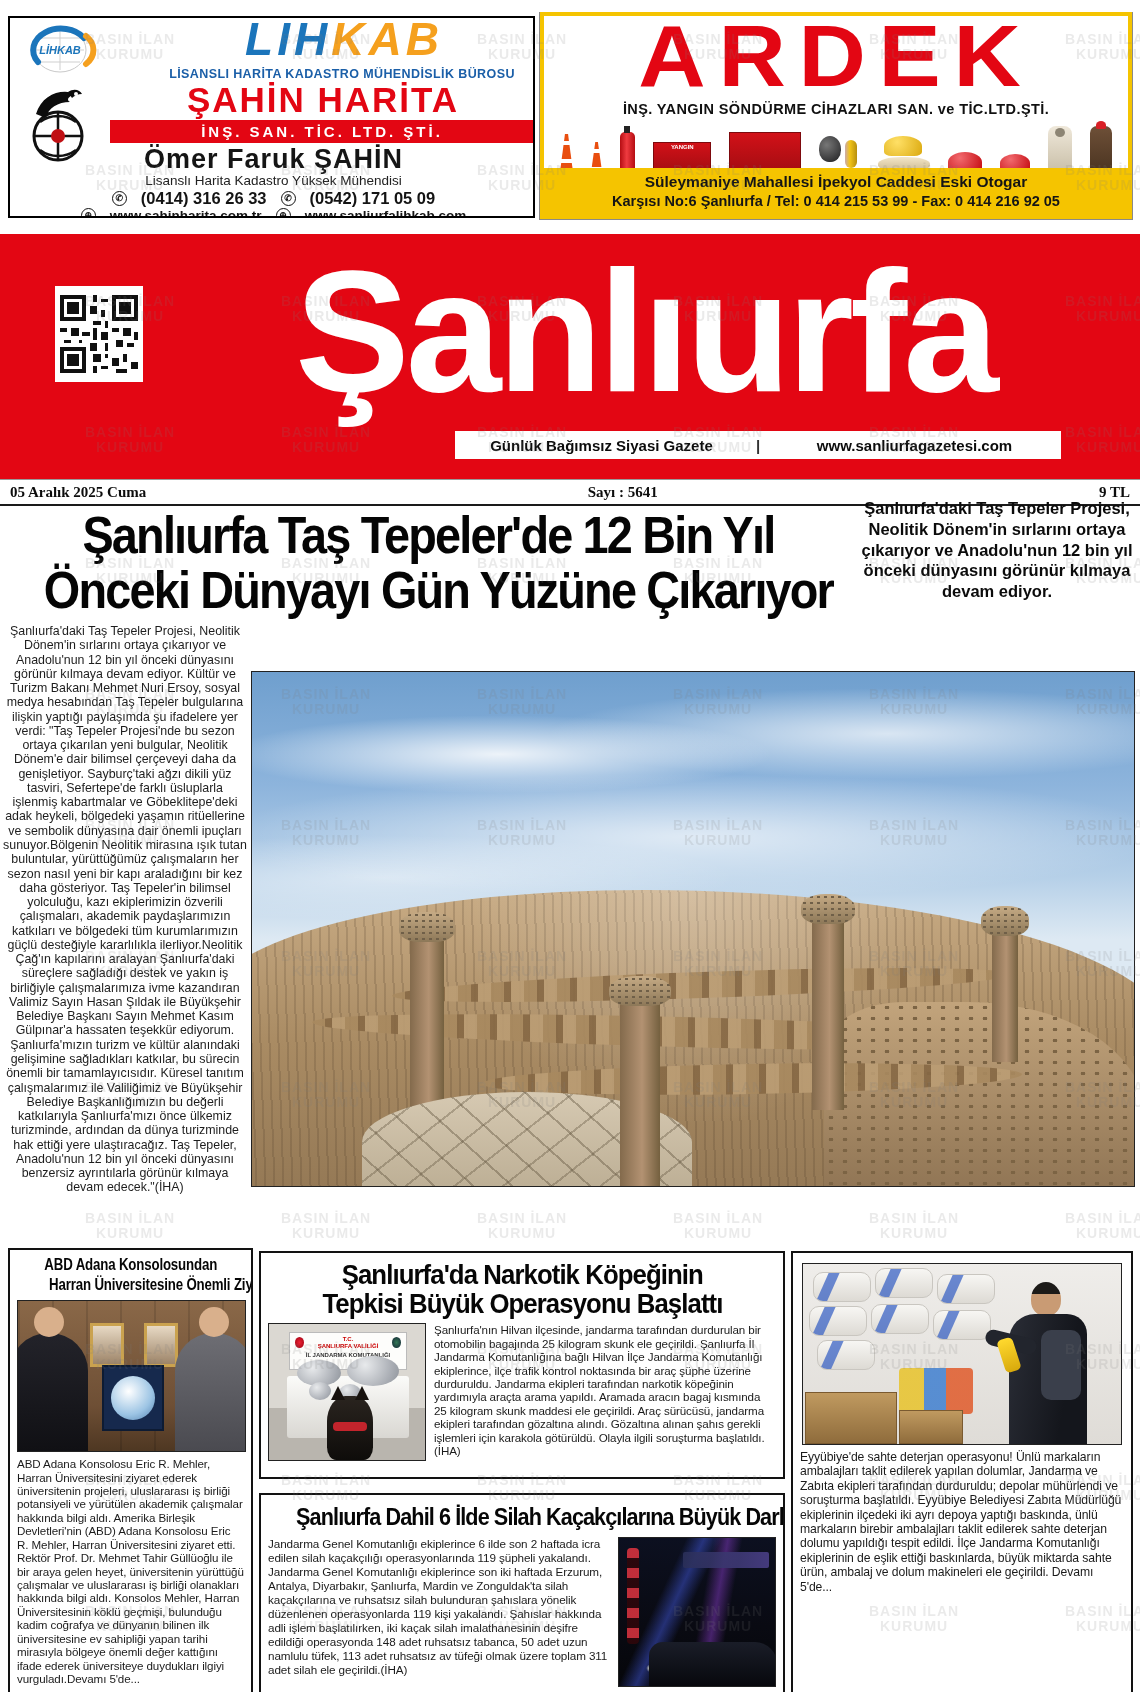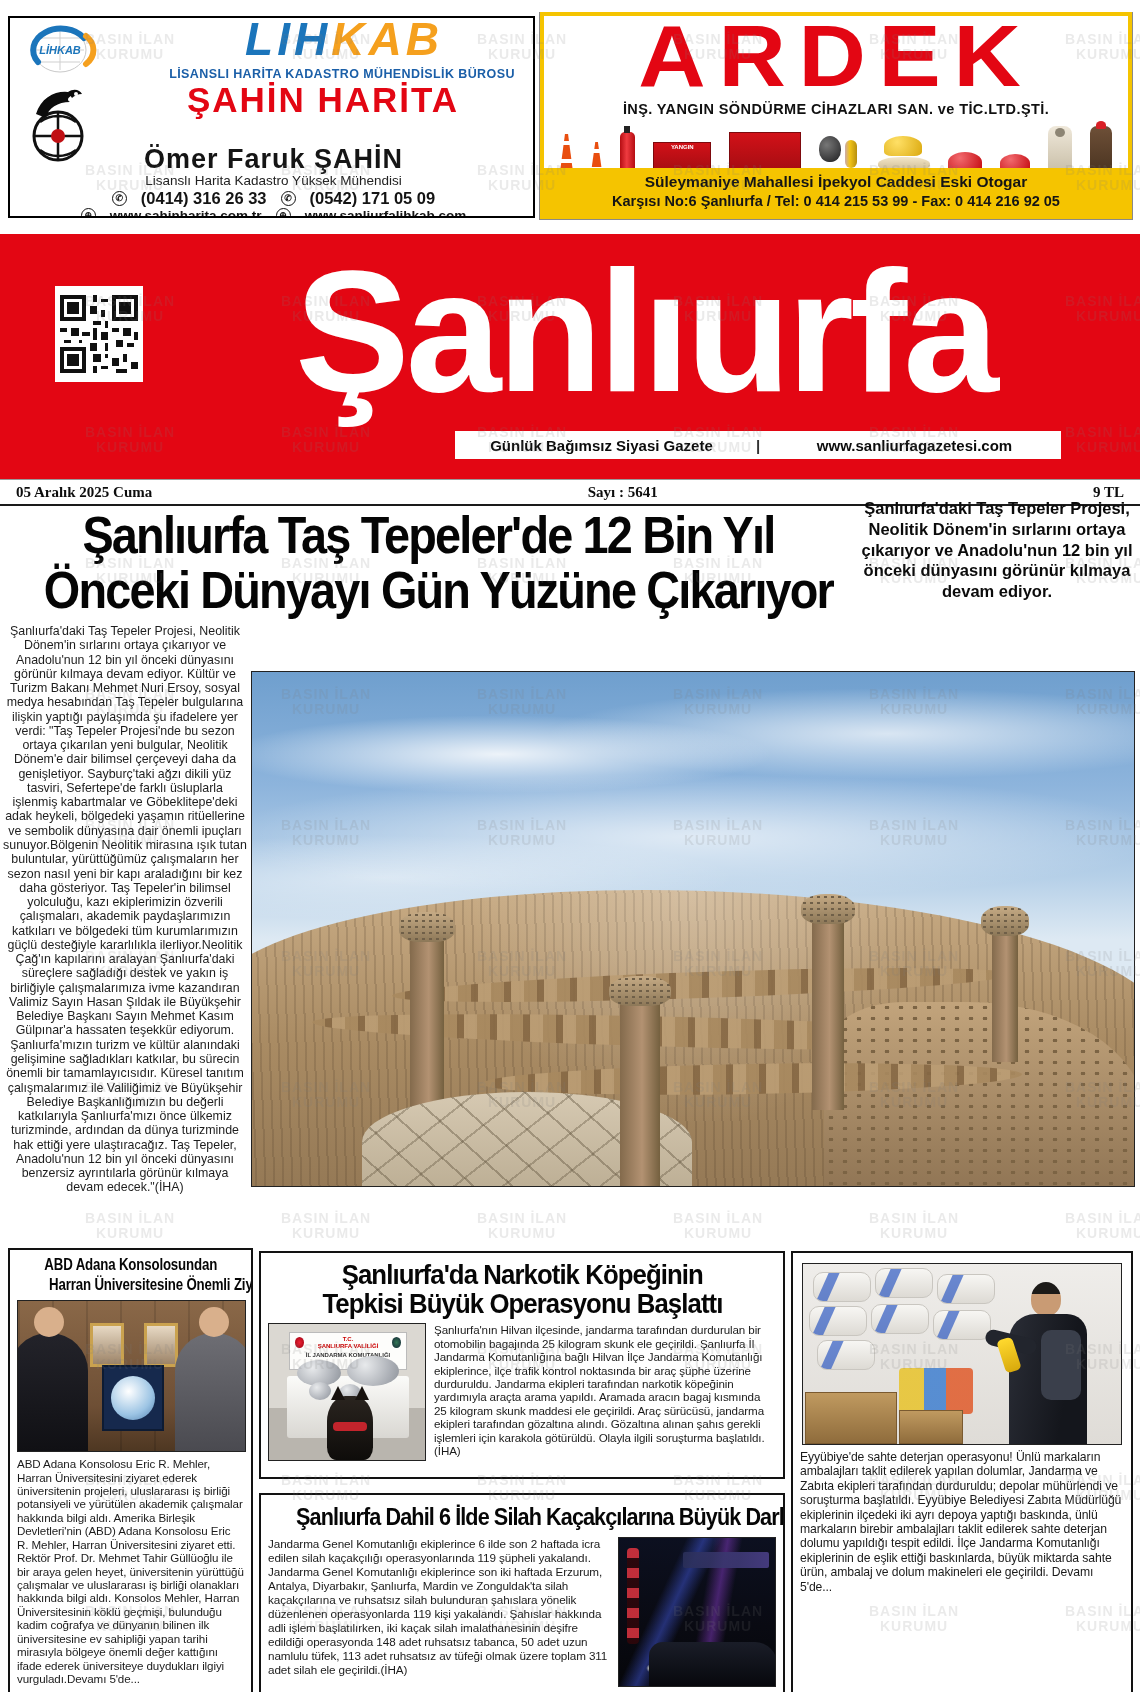--- a/index.html
+++ b/index.html
@@ -58,21 +58,21 @@
   
   .masthead{position:absolute;left:0;top:222px;width:1140px;height:245px;background:#e30613}
   .qr-box{position:absolute;left:55px;top:52px;width:88px;height:96px;background:#fff;padding:5px}
   .mast-title{position:absolute;left:150px;top:-13px;width:990px;text-align:center;color:#fff;font-size:172px;line-height:1.28;font-weight:bold;letter-spacing:-4px;white-space:nowrap}
   .slogan-bar{position:absolute;left:455px;top:197px;width:606px;height:28px;background:#fff;display:flex;align-items:center;font-weight:bold;font-size:15px;color:#0c0c0c}
   .slogan-bar .sl{flex:1.2;text-align:center}
   .slogan-bar .dv{flex:0 0 20px;text-align:center;color:#333}
   .slogan-bar .ur{flex:1.2;text-align:center}
 
   
-  .dateline{position:absolute;left:0;top:467px;width:1140px;height:27px;border-top:1px solid #9a9a9a;border-bottom:2px solid #1a1a1a;display:flex;align-items:center;justify-content:space-between;padding:0 16px;font-family:"Liberation Serif",serif;font-weight:bold;font-size:15px;color:#0d0d0d}
+  .dateline{position:absolute;left:0;top:467px;width:1140px;height:27px;border-top:1px solid #9a9a9a;border-bottom:2px solid #1a1a1a;display:flex;align-items:center;justify-content:space-between;padding:0 10px;font-family:"Liberation Serif",serif;font-weight:bold;font-size:15px;color:#0d0d0d}
 
   
   .headline{position:absolute;left:0;top:496px;width:856px;text-align:center;color:#050505}
   .headline .hl{display:inline-block;white-space:nowrap;font-size:52px;font-weight:bold;letter-spacing:-2px;line-height:1.06;transform:scaleX(.9);transform-origin:center}
   .lead-summary{position:absolute;left:858px;top:486px;width:278px;text-align:center;font-weight:bold;font-size:16.5px;line-height:1.26;color:#0b0b0b}
   .lead-body{position:absolute;left:3px;top:612px;width:244px;text-align:center;font-size:12.4px;line-height:1.15;color:#1d1d1d}
 
   .photo-frame{border:1px solid #222;overflow:hidden;position:relative;background:#ccc}
   #photo-main{position:absolute;left:251px;top:659px;width:884px;height:516px}
   .mp-sky{position:absolute;inset:0;background:
@@ -213,20 +213,21 @@
       <svg viewBox="0 0 92 78" width="92" height="78">
         <circle cx="40" cy="52" r="24" fill="#fff" stroke="#111" stroke-width="3"></circle>
         <path d="M16 52 h48 M40 28 v48 M22 38 a30 30 0 0 1 36 0 M22 66 a30 30 0 0 0 36 0" stroke="#111" stroke-width="2.5" fill="none"></path>
         <circle cx="40" cy="52" r="7" fill="#c01014"></circle>
         <path d="M18 30 C 24 10, 44 4, 58 10 C 50 12, 48 16, 52 18 C 40 18, 30 24, 28 34 Z" fill="#0c0c0c"></path>
         <path d="M50 8 c6 -4 12 -2 14 2 c-4 0 -8 2 -10 4 Z" fill="#0c0c0c"></path>
         <circle cx="58" cy="10" r="2" fill="#fff"></circle>
       </svg>
     </div>
     <div class="sahin-name">ŞAHİN HARİTA</div>
+    <div class="sahin-bar">İNŞ. SAN. TİC. LTD. ŞTİ.</div>
     <div class="omer">Ömer Faruk ŞAHİN</div>
     <div class="omer-sub">Lisanslı Harita Kadastro Yüksek Mühendisi</div>
     <div class="contact-row phones">
       <span class="c-icon">✆</span>
       <span>(0414) 316 26 33</span>
       <span class="c-icon">✆</span>
       <span>(0542) 171 05 09</span>
     </div>
     <div class="contact-row webs">
       <span class="c-icon">⊕</span>

